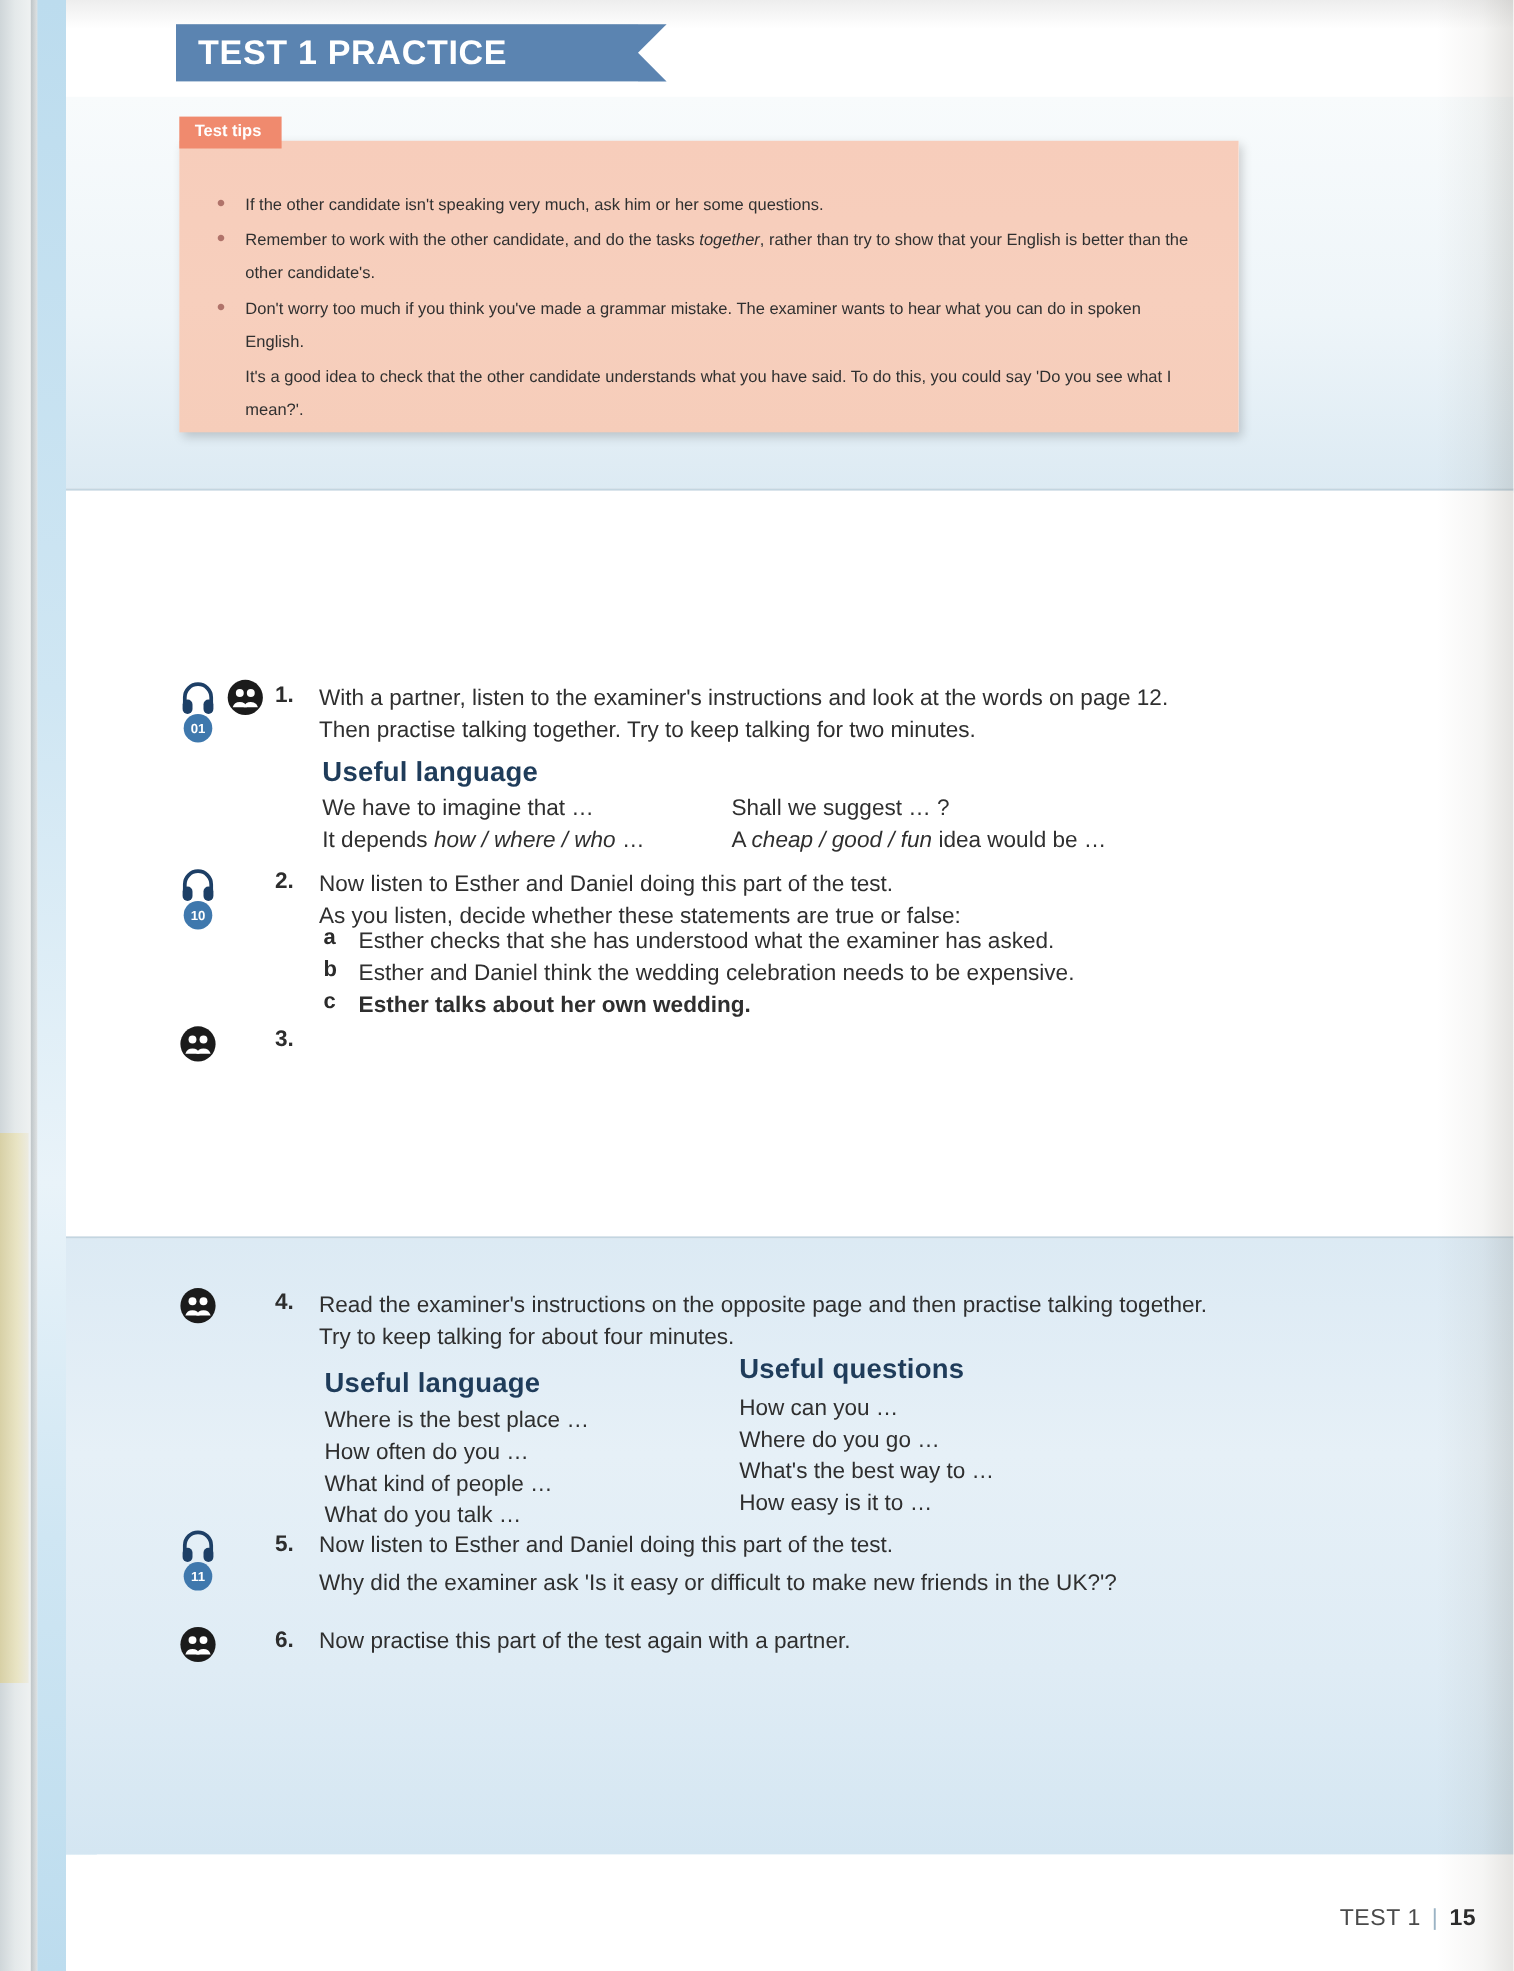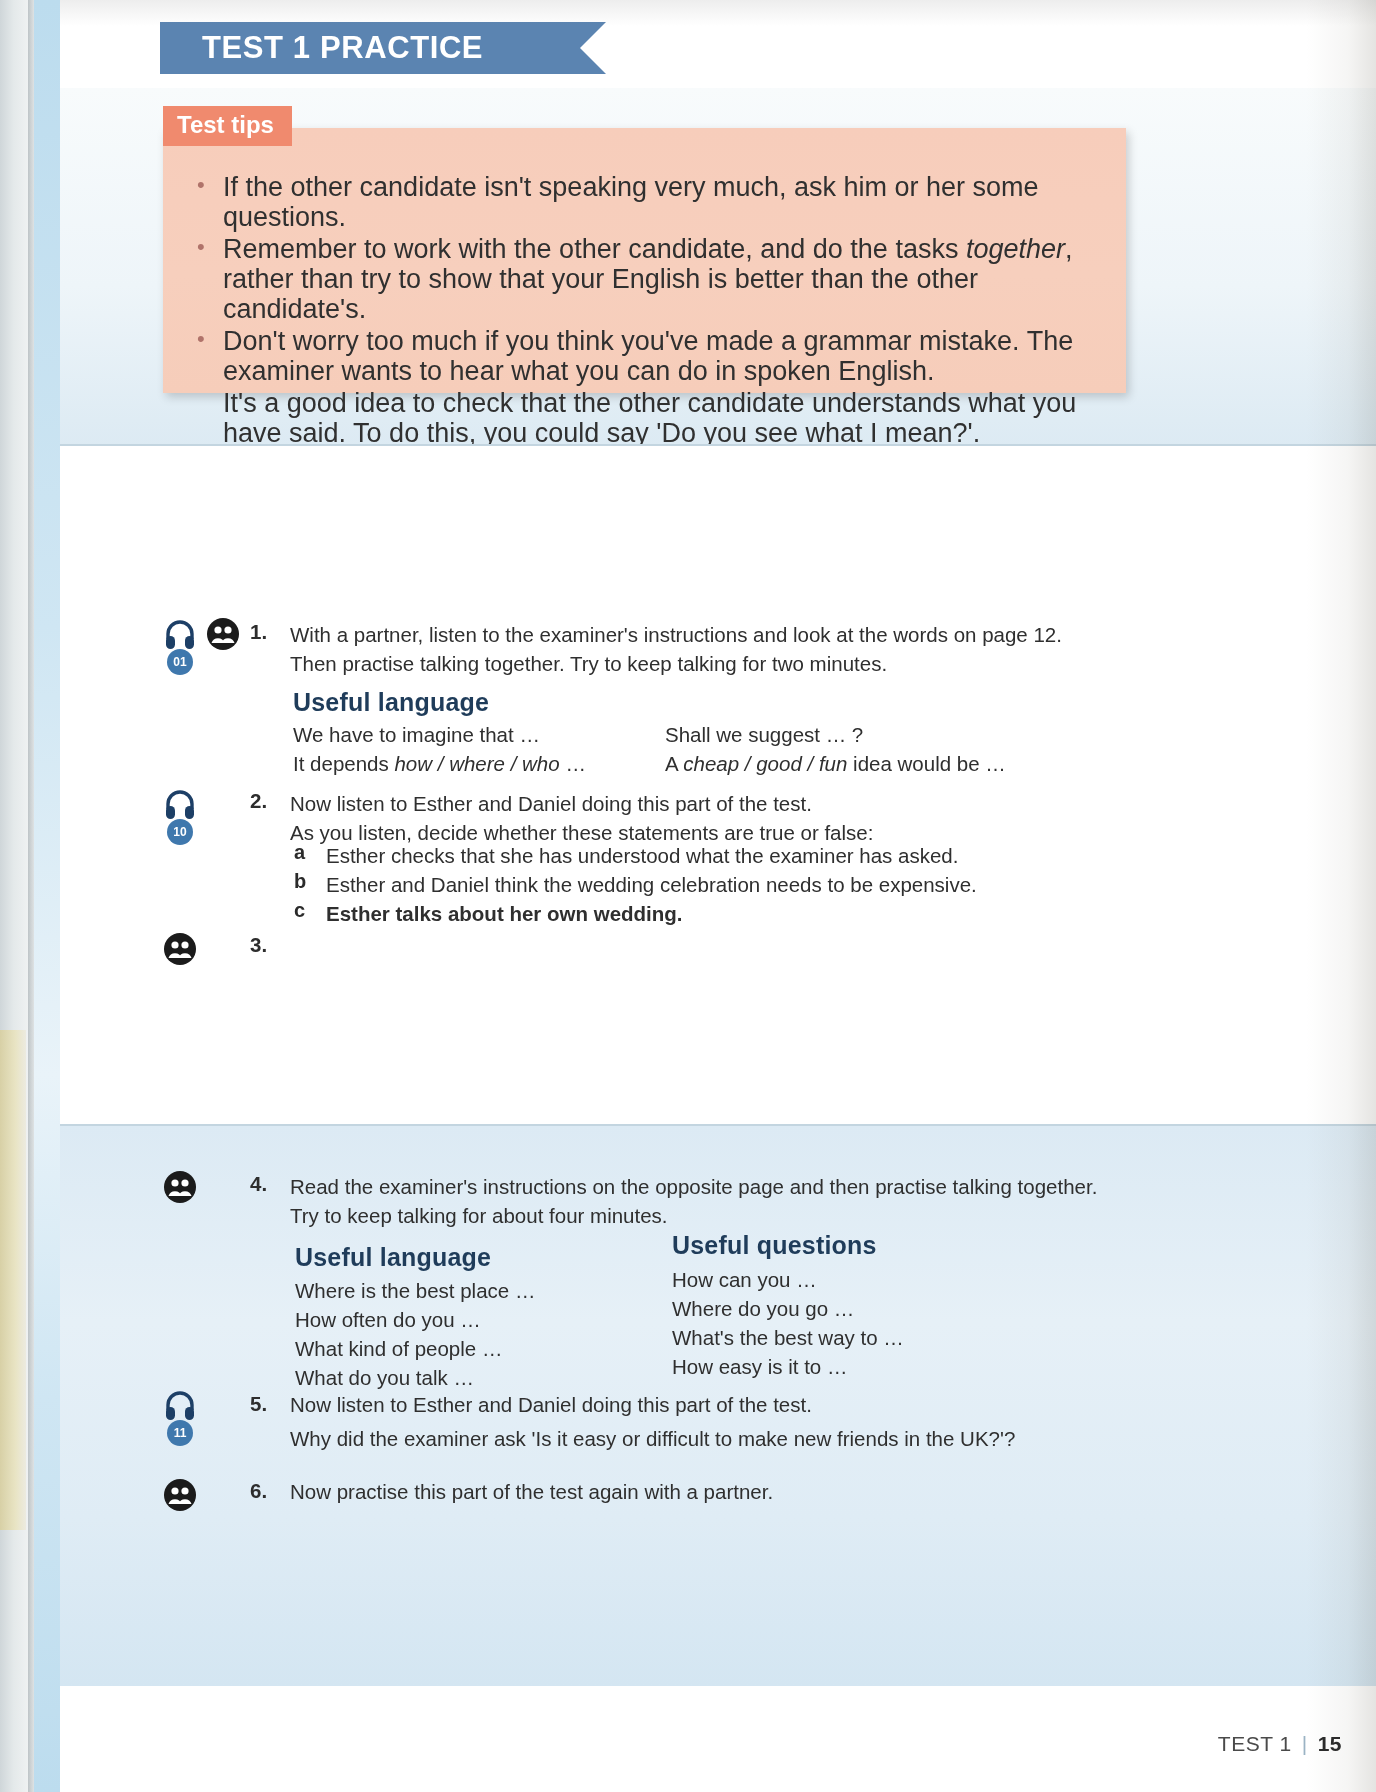--- a/index.html
+++ b/index.html
@@ -68,21 +68,21 @@
   .header-tab {
     position: absolute;
     left: 160px; top: 22px;
     width: 420px; height: 52px;
     background: #5b84b1;
     color: #ffffff;
     font-size: 31px;
     font-weight: bold;
     letter-spacing: .6px;
     line-height: 52px;
-    padding-left: 42px;
+    padding-left: 20px;
     box-sizing: border-box;
   }
   .header-tab::after {
     content: "";
     position: absolute;
     right: -26px; top: 0;
     border-top: 26px solid #5b84b1;
     border-bottom: 26px solid #5b84b1;
     border-right: 26px solid transparent;
   }
@@ -98,33 +98,33 @@
     left: 163px; top: 128px;
     width: 963px; height: 265px;
     background: linear-gradient(180deg,#f7cdbb 0%, #f7cfbd 55%, #f6cdba 100%);
     box-shadow: 3px 4px 9px rgba(0,0,0,.18);
   }
   .tips-title {
     position: absolute;
     left: 0; top: -22px;
     background: #f08a6e;
     color: #ffffff;
-    font-size: 24px;
+    font-size: 15px;
     font-weight: bold;
     padding: 5px 18px 7px 14px;
   }
   .tips-list {
     position: absolute;
     left: 14px; top: 44px;
     right: 32px;
     margin: 0;
     padding: 0;
     list-style: none;
     color: #303030;
-    font-size: 27px;
+    font-size: 15px;
     line-height: 30px;
   }
   .tips-list li {
     position: relative;
     padding-left: 46px;
     margin-bottom: 2px;
   }
   .tips-list li.bulleted::before {
     content: "•";
     position: absolute;

